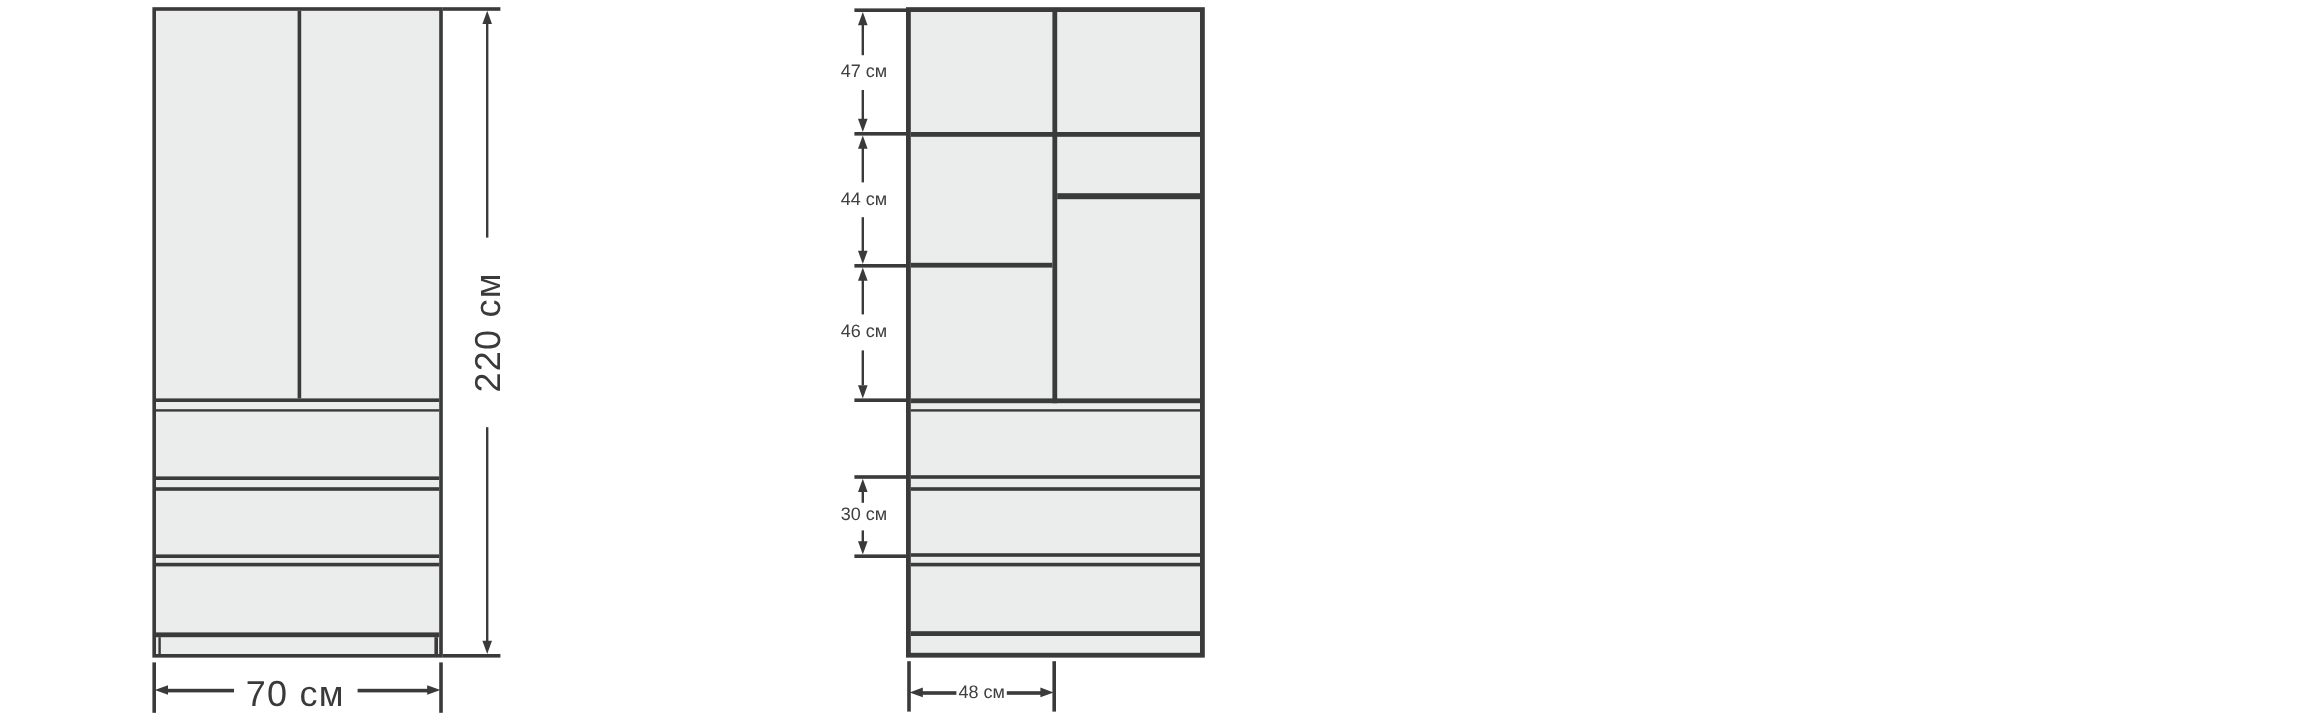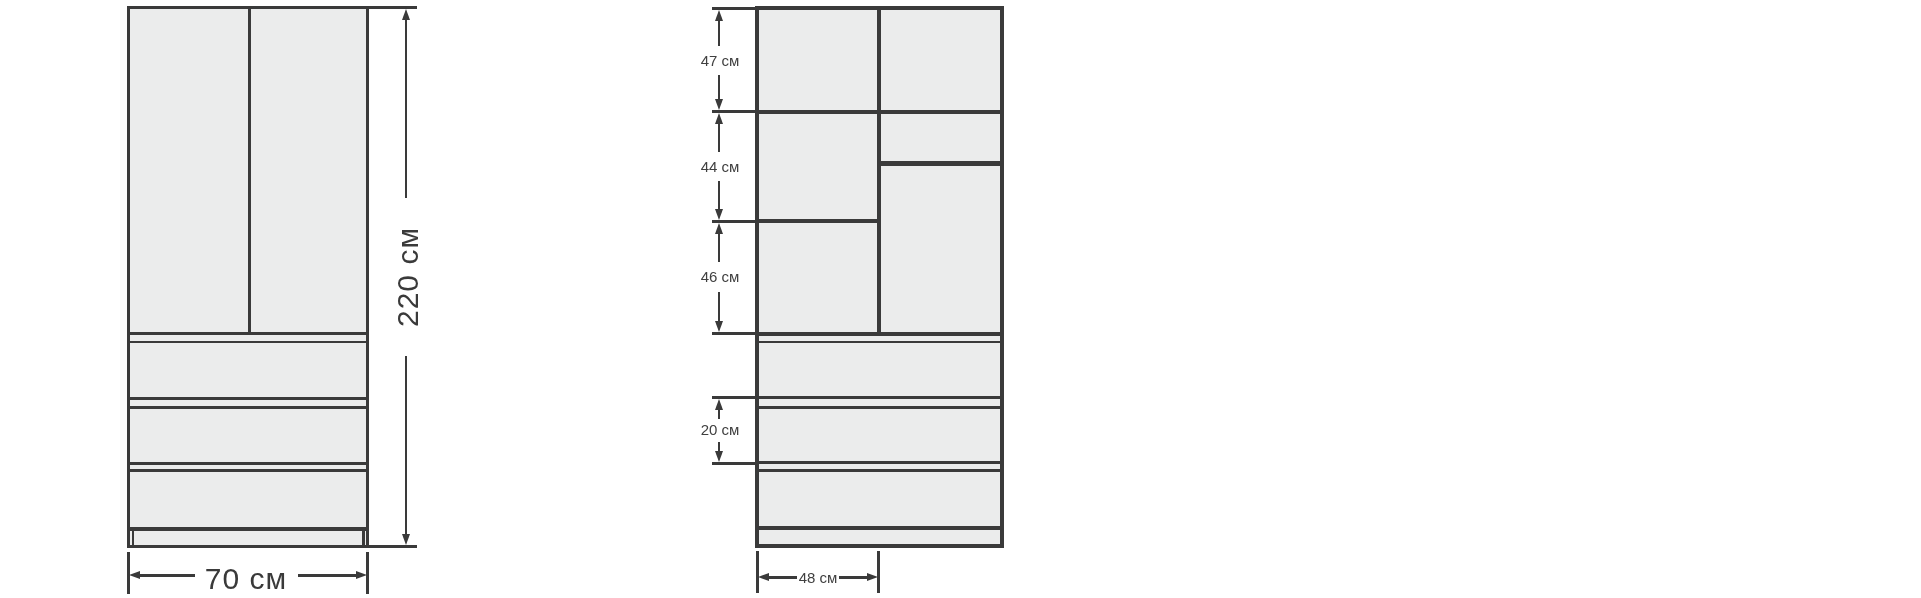--- a/index.html
+++ b/index.html
@@ -118,21 +118,21 @@
   <div class="arr down" style="left:715px; top:209px;"></div>
 
   <div class="arr up" style="left:715px; top:223px;"></div>
   <div class="line" style="left:718px; top:232px; width:2px; height:30px;"></div>
   <div class="lbl small" style="left:720px; top:276px;">46 см</div>
   <div class="line" style="left:718px; top:292px; width:2px; height:29px;"></div>
   <div class="arr down" style="left:715px; top:321px;"></div>
 
   <div class="arr up" style="left:715px; top:399px;"></div>
   <div class="line" style="left:718px; top:408px; width:2px; height:11px;"></div>
-  <div class="lbl small" style="left:720px; top:429px;">20 см</div>
+  <div class="lbl small" style="left:720px; top:429px;">30 см</div>
   <div class="line" style="left:718px; top:442px; width:2px; height:11px;"></div>
   <div class="arr down" style="left:715px; top:451px;"></div>
 
   <div class="line" style="left:756px; top:551px; width:2.5px; height:42px;"></div>
   <div class="line" style="left:877px; top:551px; width:2.5px; height:42px;"></div>
   <div class="arr left" style="left:758px; top:573px;"></div>
   <div class="line" style="left:767px; top:576px; width:30px; height:2.5px;"></div>
   <div class="lbl small" style="left:818px; top:577px;">48 см</div>
   <div class="line" style="left:839px; top:576px; width:29px; height:2.5px;"></div>
   <div class="arr right" style="left:867px; top:573px;"></div>

